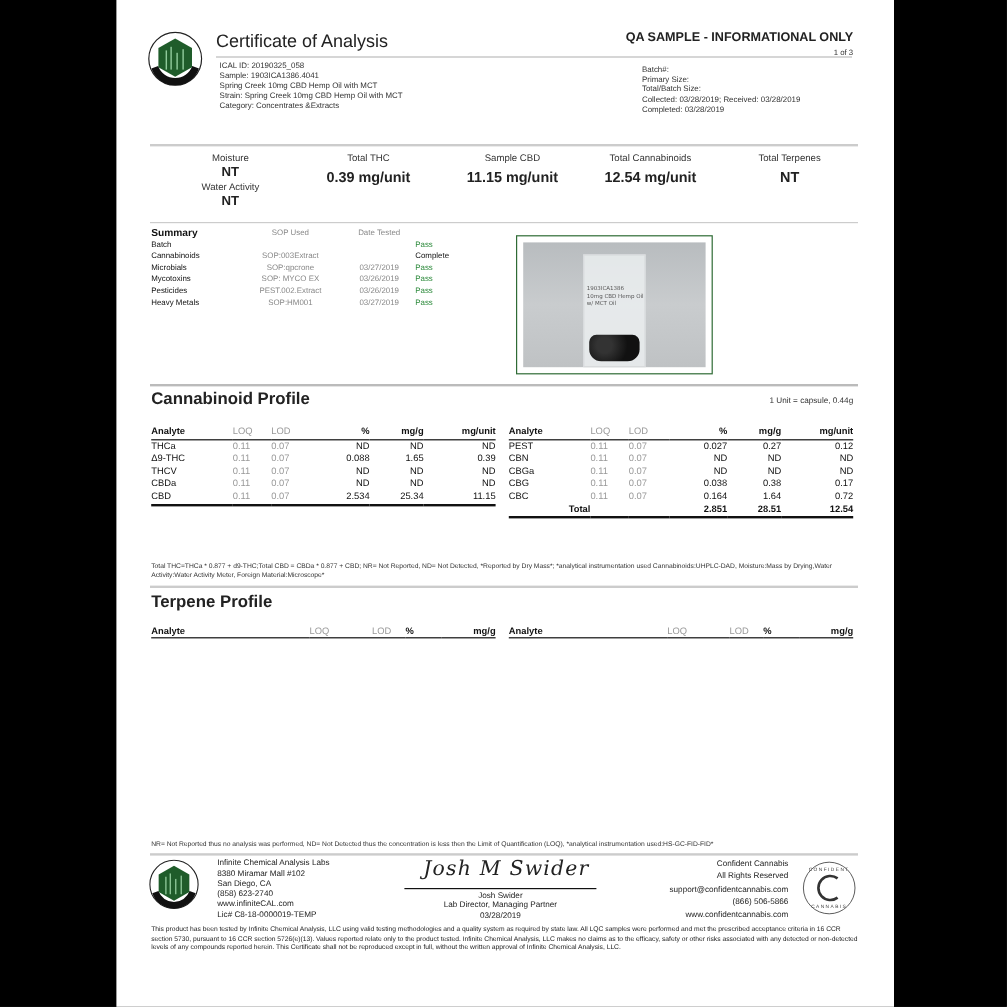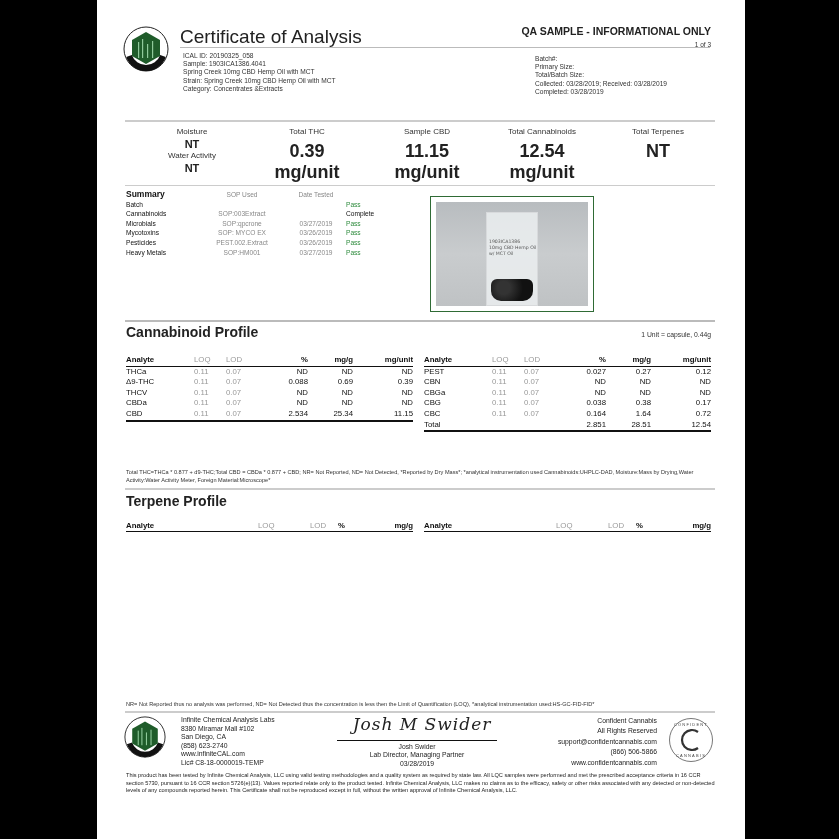--- a/index.html
+++ b/index.html
@@ -5,31 +5,31 @@
   * { box-sizing: border-box; margin: 0; padding: 0; }
   html, body { width: 839px; height: 839px; background: #000; overflow: hidden; }
   body { font-family: "Liberation Sans", sans-serif; color: #111; }
   .page {
     position: absolute; left: 97px; top: 0; width: 648px; height: 839px;
     background: #fff;
   }
   .abs { position: absolute; }
   
   .logo { position: absolute; left: 26px; top: 26px; width: 46px; height: 46px; }
-  .title { left: 83px; top: 26px; font-size: 19px; color: #222; }
+  .title { left: 83px; top: 26px; font-size: 15px; color: #222; }
   .hdr-rule { left: 83px; top: 47px; width: 530px; height: 1px; background: #bbb; }
   .meta-left { left: 86px; top: 52px; font-size: 6.6px; line-height: 8.2px; color: #333; }
   .qa { right: 34px; top: 25px; font-size: 10.5px; font-weight: bold; color: #222; }
   .pageno { right: 34px; top: 41px; font-size: 6.5px; color: #333; }
   .meta-right { left: 438px; top: 55px; font-size: 6.6px; line-height: 8.2px; color: #333; }
   
   .tot-rule { left: 28px; top: 120px; width: 590px; height: 2px; background: #ccc; }
   .tot { position: absolute; top: 127px; text-align: center; }
   .tot .lbl { font-size: 8px; color: #333; }
-  .tot .val { font-size: 18px; font-weight: bold; color: #222; margin-top: 5px; }
+  .tot .val { font-size: 12px; font-weight: bold; color: #222; margin-top: 5px; }
   .tot .small-val { font-size: 11px; font-weight: bold; color: #222; margin-top: 2px; }
   .tot-rule2 { left: 28px; top: 185px; width: 590px; height: 1px; background: #ccc; }
   
   .summary { left: 29px; top: 190px; width: 290px; font-size: 6.6px; }
   .summary table { border-collapse: collapse; width: 290px; }
   .summary td, .summary th { padding: 0; line-height: 9.6px; text-align: left; font-weight: normal; }
   .summary th.sum-title { font-size: 8.5px; font-weight: bold; margin-left: 48px; }
   .summary .gray { color: #888; text-align: center; }
   .summary .pass { color: #2e8b3d; }
   .photo-frame { left: 333px; top: 196px; width: 164px; height: 116px; border: 1px solid #2f6b35; padding: 5px; }
@@ -42,21 +42,21 @@
   .sec-title { left: 29px; top: 324px; font-size: 14px; font-weight: bold; color: #222; }
   .unit-note { right: 34px; top: 331px; font-size: 6.8px; color: #333; }
   .cp-table { position: absolute; top: 355px; border-collapse: collapse; font-size: 7.8px; }
   .cp-table th, .cp-table td { padding: 0; line-height: 10.6px; font-weight: normal; }
   .cp-table thead th { font-weight: bold; border-bottom: 1px solid #111; color: #111; }
   .cp-table thead th.lq { color: #999; font-weight: normal; }
   .cp-table td.lq { color: #999; }
   .cp-table .r { text-align: right; }
   .cp-table .l { text-align: left; }
   .cp-table tbody tr:last-child td { border-bottom: 2px solid #111; }
-  .cp-table tr.total td { font-weight: normal; }
+  .cp-table tr.total td { font-weight: bold; text-align: right; }
   .footnote1 { left: 29px; top: 469px; width: 590px; font-size: 5.6px; line-height: 7.6px; color: #333; }
   .fn-rule { left: 28px; top: 488px; width: 590px; height: 2px; background: #ccc; }
   .terp-title { left: 29px; top: 493px; font-size: 14px; font-weight: bold; color: #222; }
   .tp-table { position: absolute; top: 521px; border-collapse: collapse; font-size: 7.8px; }
   .tp-table th { padding: 0; line-height: 10px; font-weight: bold; border-bottom: 1px solid #111; }
   .tp-table th.lq { color: #999; font-weight: normal; }
   
   .footnote2 { left: 29px; top: 701px; font-size: 5.6px; color: #333; }
   .ft-rule { left: 28px; top: 711px; width: 590px; height: 2px; background: #ccc; }
   .logo2 { position: absolute; left: 27px; top: 716px; width: 42px; height: 42px; }
@@ -225,21 +225,21 @@
           <td class="l lq">0.07</td>
           <td class="r">ND</td>
           <td class="r">ND</td>
           <td class="r">ND</td>
         </tr>
       <tr>
           <td class="l">Δ9-THC</td>
           <td class="l lq">0.11</td>
           <td class="l lq">0.07</td>
           <td class="r">0.088</td>
-          <td class="r">0.69</td>
+          <td class="r">1.65</td>
           <td class="r">0.39</td>
         </tr>
       <tr>
           <td class="l">THCV</td>
           <td class="l lq">0.11</td>
           <td class="l lq">0.07</td>
           <td class="r">ND</td>
           <td class="r">ND</td>
           <td class="r">ND</td>
         </tr>

